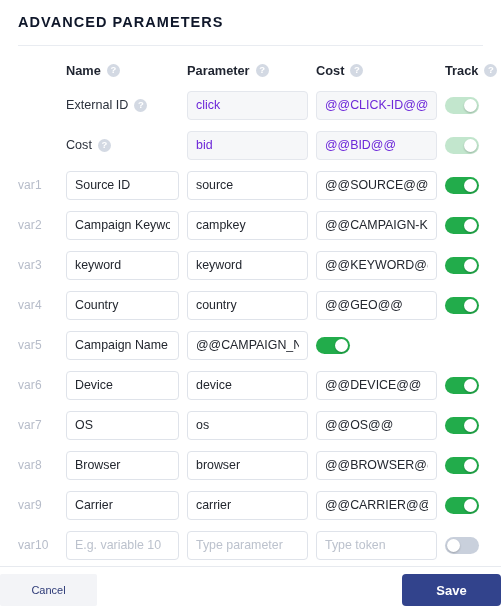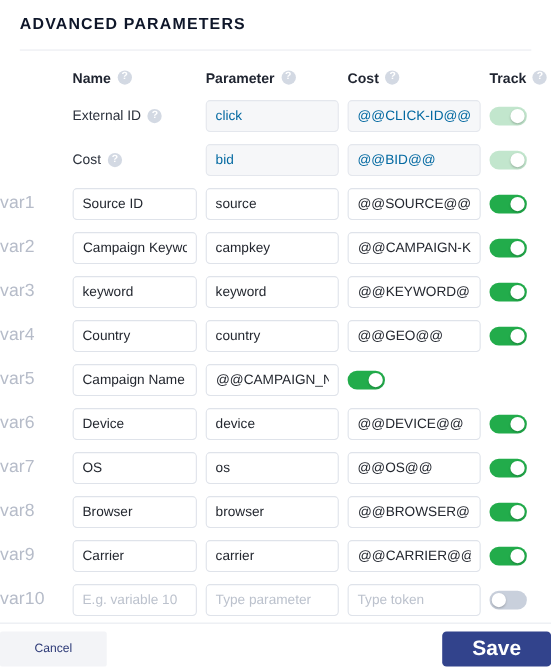--- a/index.html
+++ b/index.html
@@ -45,21 +45,22 @@
   .row {
     position: relative;
     height: 40px;
     display: flex;
     align-items: center;
   }
   .row.header-row { height: 30px; }
 
   .c-var {
     width: 66px;
-    font-size: 16px;
+    padding-left: 18px;
+    font-size: 12px;
     color: #b6bcc9;
     letter-spacing: .1px;
     white-space: nowrap;
   }
   .c-name  { width: 113px; }
   .c-param { width: 121px; margin-left: 8px; }
   .c-token { width: 121px; margin-left: 8px; }
   .c-track { width: 56px; margin-left: 8px; display: flex; align-items: flex-start; }
 
   
@@ -111,21 +112,21 @@
     color: #23272f;
     padding: 0 8px;
     outline: none;
     overflow: hidden;
     text-overflow: clip;
     white-space: nowrap;
   }
   .fld::placeholder { color: #bcc2cd; }
   .fld.disabled {
     background: #f6f7f9;
-    color: #0369a1;
+    color: #6d28d9;
     border-color: #e4e7ed;
   }
 
   
   .toggle {
     position: relative;
     width: 34px; height: 17px;
     border-radius: 9px;
     background: #c9d0dc;
     flex: none;
@@ -164,21 +165,21 @@
     cursor: pointer;
   }
   .btn-save {
     position: absolute;
     right: 0; top: 574px;
     width: 99px; height: 32px;
     border: none;
     background: #32438c;
     color: #ffffff;
     font-family: "Liberation Sans", sans-serif;
-    font-size: 19px;
+    font-size: 13px;
     font-weight: 700;
     border-radius: 4px;
     cursor: pointer;
   }
 </style>
 </head>
 <body>
 
 <div class="panel">
 

